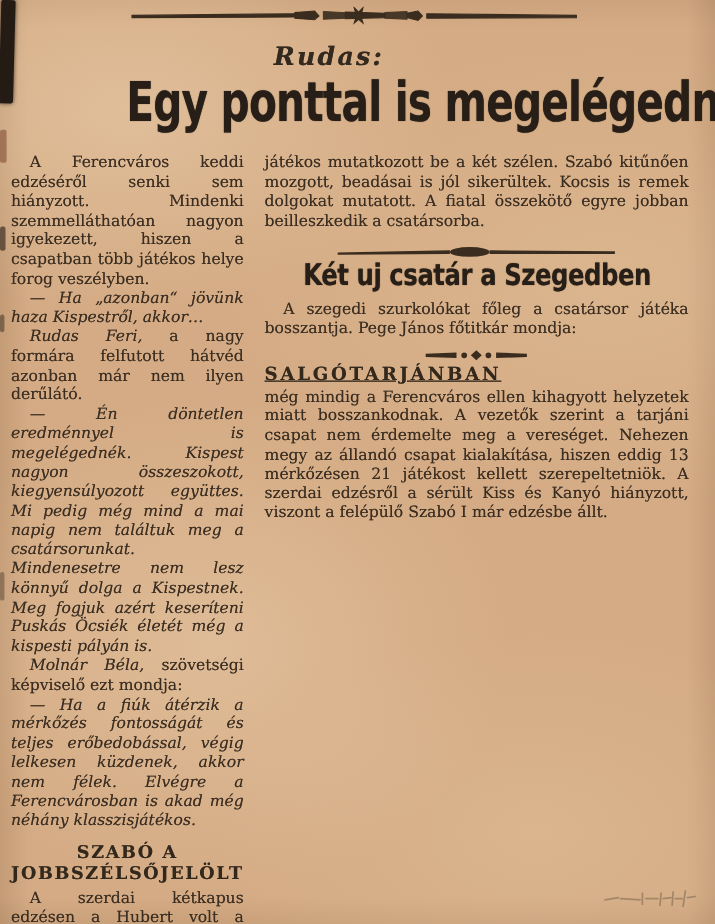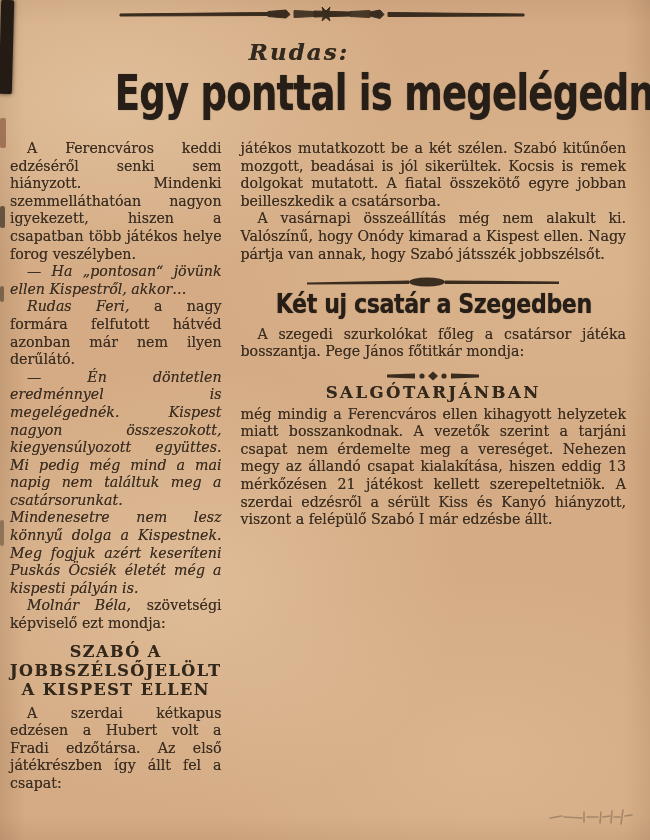--- a/index.html
+++ b/index.html
@@ -38,22 +38,22 @@
   .col-rule{width:2px;background:linear-gradient(180deg,#4e3b29 0%,#5b4430 60%,rgba(91,68,48,.25) 100%);margin-top:2px;}
   .col-right{flex:1;padding:0 5px 0 13px;box-sizing:border-box;}
   p{margin:0;text-indent:17px;}
   p.noindent{text-indent:0;}
   .quote{font-style:italic;}
   .subhead{
     text-align:center;text-indent:0;font-weight:bold;font-size:16px;
     letter-spacing:1.5px;line-height:19px;margin:9px 0 6px 0;color:#33281c;
   }
   .subhead2{
-    text-align:center;text-indent:0;font-weight:bold;font-size:16.5px;
-    letter-spacing:2.5px;margin:2px 0 4px 0;color:#33281c;
+    text-indent:0;font-weight:bold;font-size:16.5px;
+    letter-spacing:2.5px;margin:2px 0 4px 0;color:#33281c;text-decoration:underline;
   }
   .head2-wrap{text-align:center;white-space:nowrap;margin:6px 0 8px 0;}
   .head2{
     display:inline-block;transform:scaleX(.82);transform-origin:50% 50%;
     font-family:"DejaVu Sans", sans-serif;font-weight:bold;
     font-size:27px;letter-spacing:-0.5px;color:#271f17;
     text-shadow:0 0 1px rgba(39,31,23,.8);
   }
   .divider-svg{display:block;margin:12px auto 2px auto;}
   .mini-ornament{display:block;margin:9px auto 2px auto;}
@@ -86,37 +86,36 @@
 
 <div class="kicker">Rudas:</div>
 <div class="headline-wrap">
   <span class="headline">Egy ponttal is megelégednénk...</span>
 </div>
 
 <div class="columns">
 
   <div class="col col-left ink">
     <p>A Ferencváros keddi edzéséről senki sem hiányzott. Mindenki szemmelláthatóan nagyon igyekezett, hiszen a csapatban több játékos helye forog veszélyben.</p>
-    <p class="quote">— Ha „pontosan“ jövünk ellen Kispestről, akkor…</p>
+    <p class="quote">— Ha „azonban“ jövünk haza Kispestről, akkor…</p>
     <p><i class="name">Rudas Feri,</i><span> a nagy formára felfutott hátvéd azonban már nem ilyen derűlátó.</span></p>
     <p class="quote">— Én döntetlen eredménnyel is megelégednék. Kispest nagyon összeszokott, kiegyensúlyozott együttes. Mi pedig még mind a mai napig nem találtuk meg a csatársorunkat. Mindenesetre nem lesz könnyű dolga a Kispestnek. Meg fogjuk azért keseríteni Puskás Öcsiék életét még a kispesti pályán is.</p>
     <p><i class="name">Molnár Béla,</i><span> szövetségi képviselő ezt mondja:</span></p>
+    <p class="quote">— Ha a fiúk átérzik a mérkőzés fontosságát és teljes erőbedobással, végig lelkesen küzdenek, akkor nem félek. Elvégre a Ferencvárosban is akad még néhány klasszisjátékos.</p>
     <div class="subhead">
       <div>SZABÓ A JOBBSZÉLSŐJELÖLT</div>
-      <div>A KISPEST ELLEN</div>
     </div>
     <p><span>A szerdai kétkapus edzésen a Hubert volt a Fradi edzőtársa. Az első játékrészben így állt fel a csapat: </span></p>
 
   </div>
 
   <div class="col-rule"></div>
 
   <div class="col col-right ink">
     <p class="noindent">játékos mutatkozott be a két szélen. Szabó kitűnően mozgott, beadásai is jól sikerültek. Kocsis is remek dolgokat mutatott. A fiatal összekötő egyre jobban beilleszkedik a csatársorba.</p>
-    <p>A vasárnapi összeállítás még nem alakult ki. Valószínű, hogy Onódy kimarad a Kispest ellen. Nagy pártja van annak, hogy Szabó játsszék jobbszélsőt.</p>
 
     <svg class="divider-svg" width="256" height="14" viewBox="0 0 256 14">
       <g fill="#3a2c1e">
         <path d="M2 7.5 L104 5.5 L104 9 L2 9.5 Z"></path>
         <ellipse cx="122" cy="7" rx="18" ry="4.5"></ellipse>
         <path d="M140 5.5 L254 6.5 L254 9 L140 9 Z"></path>
       </g>
     </svg>
 
     <div class="head2-wrap">

